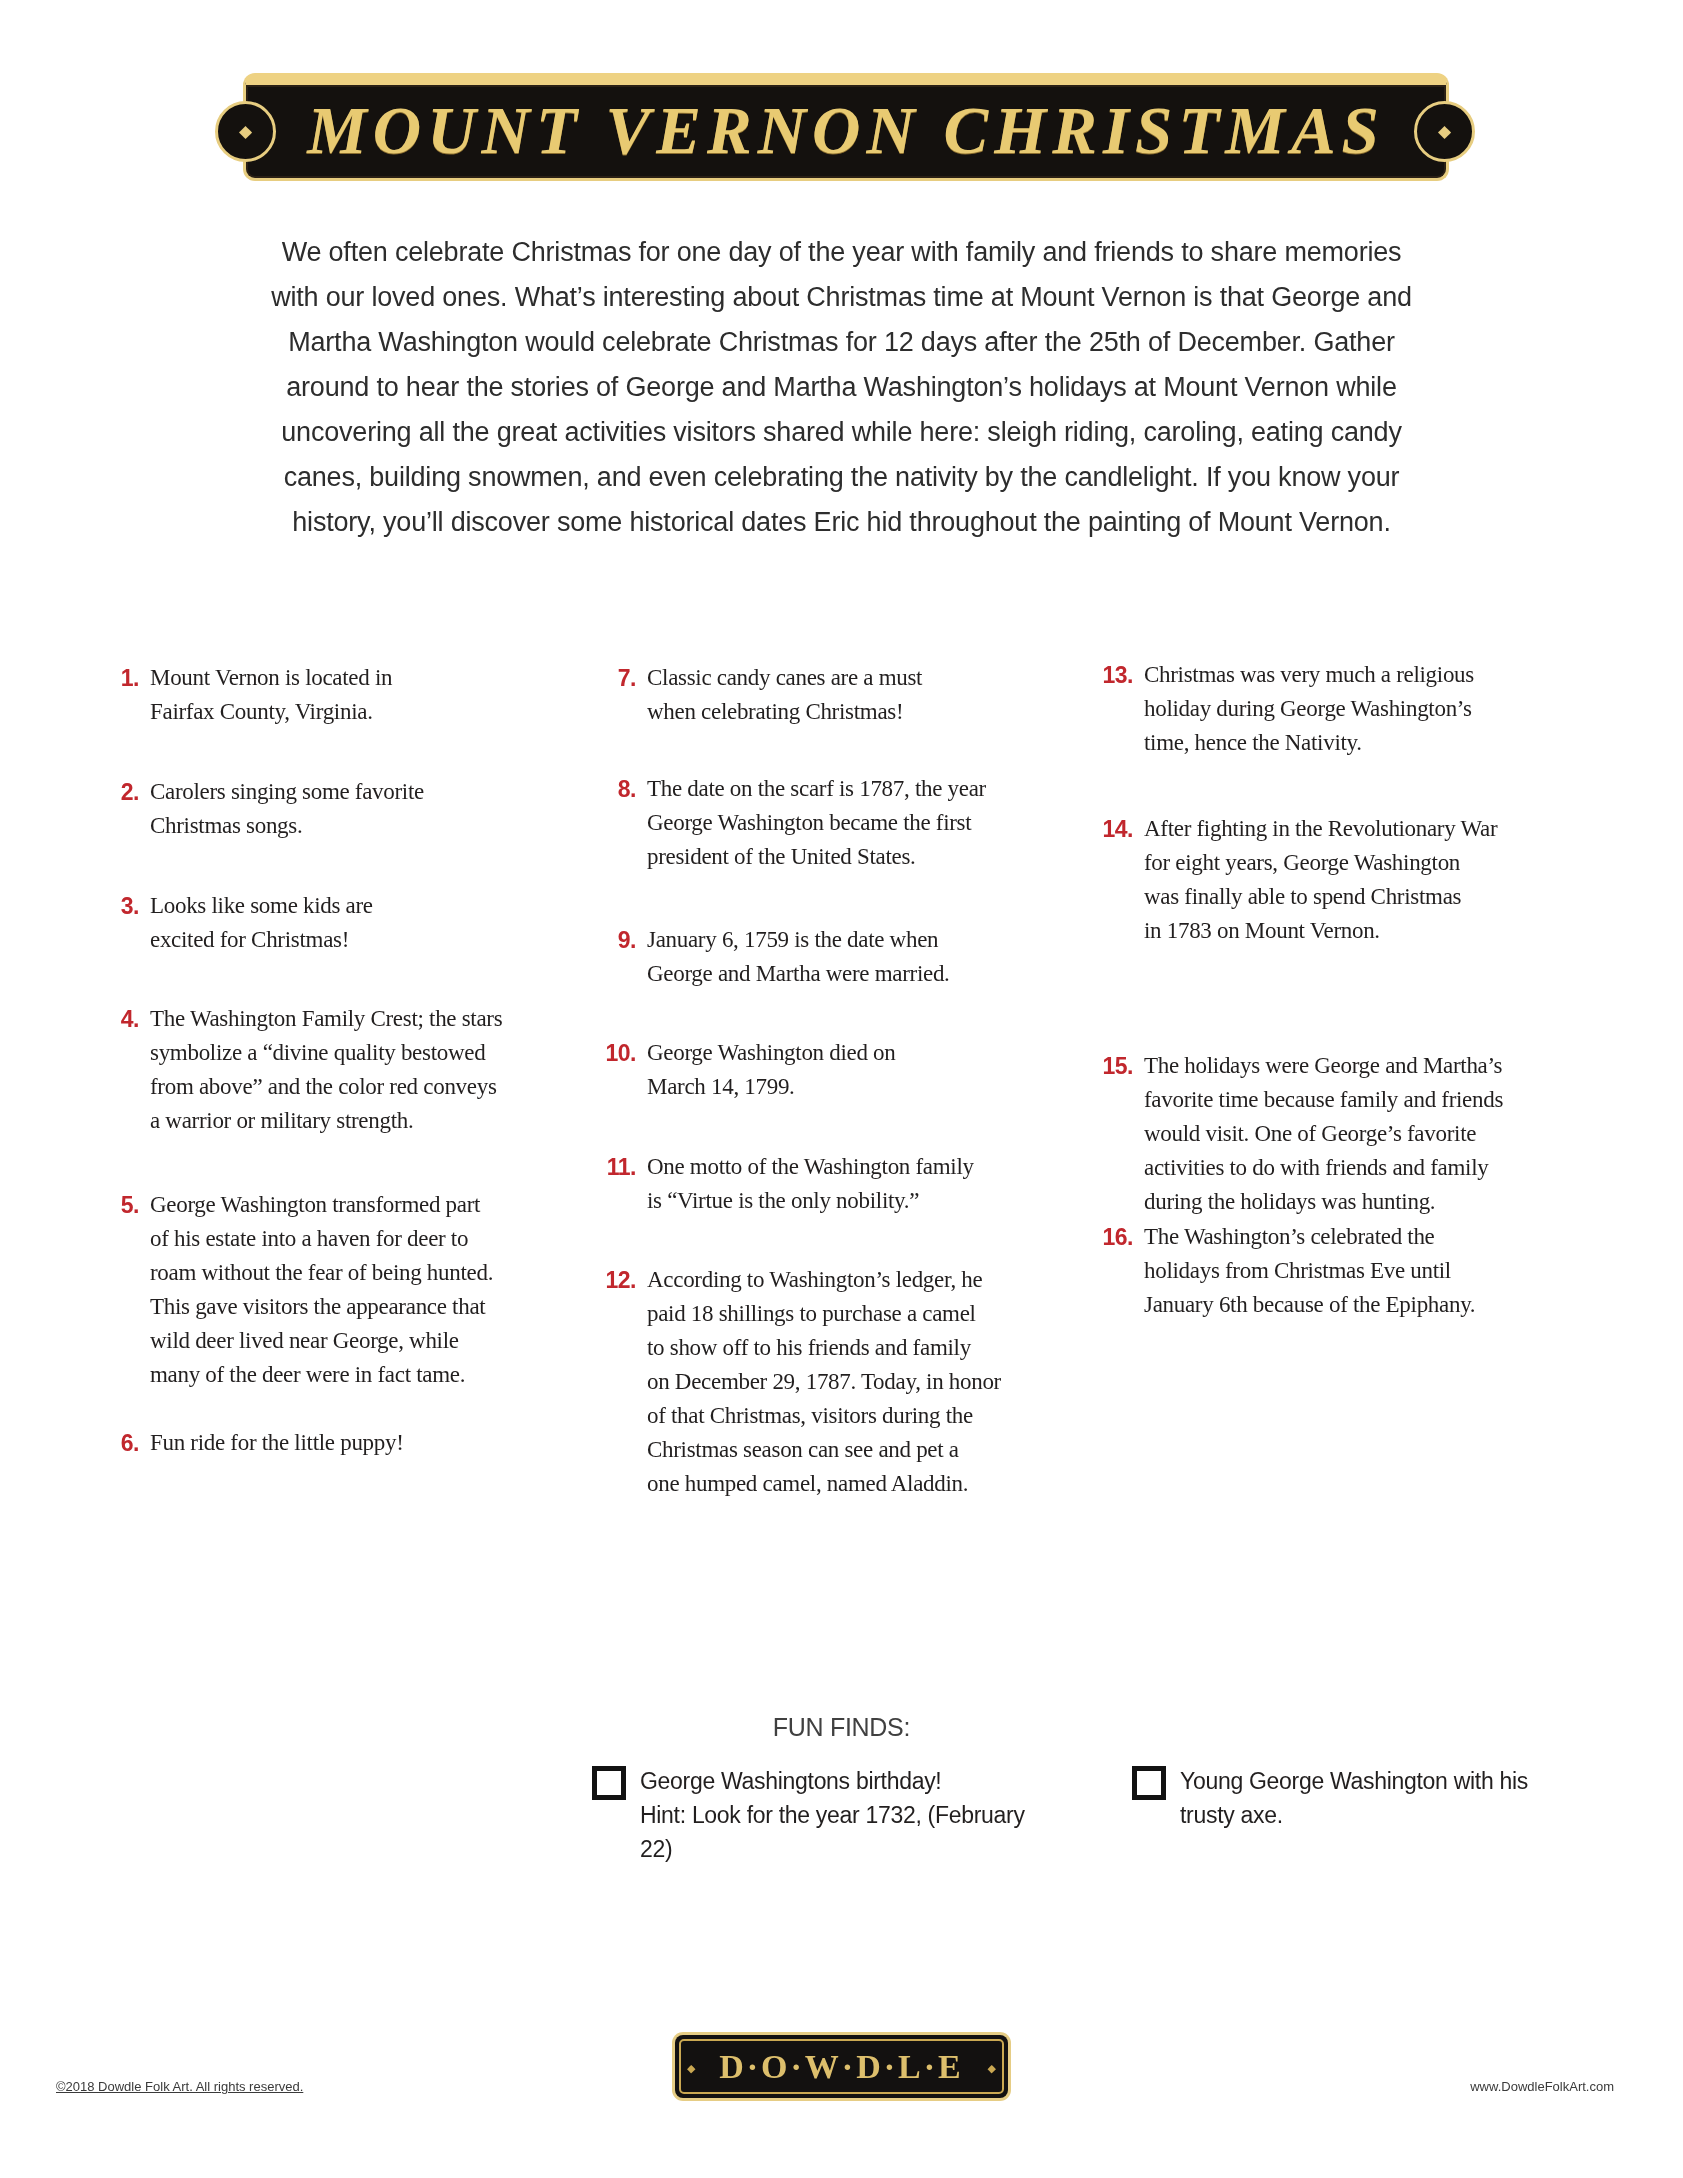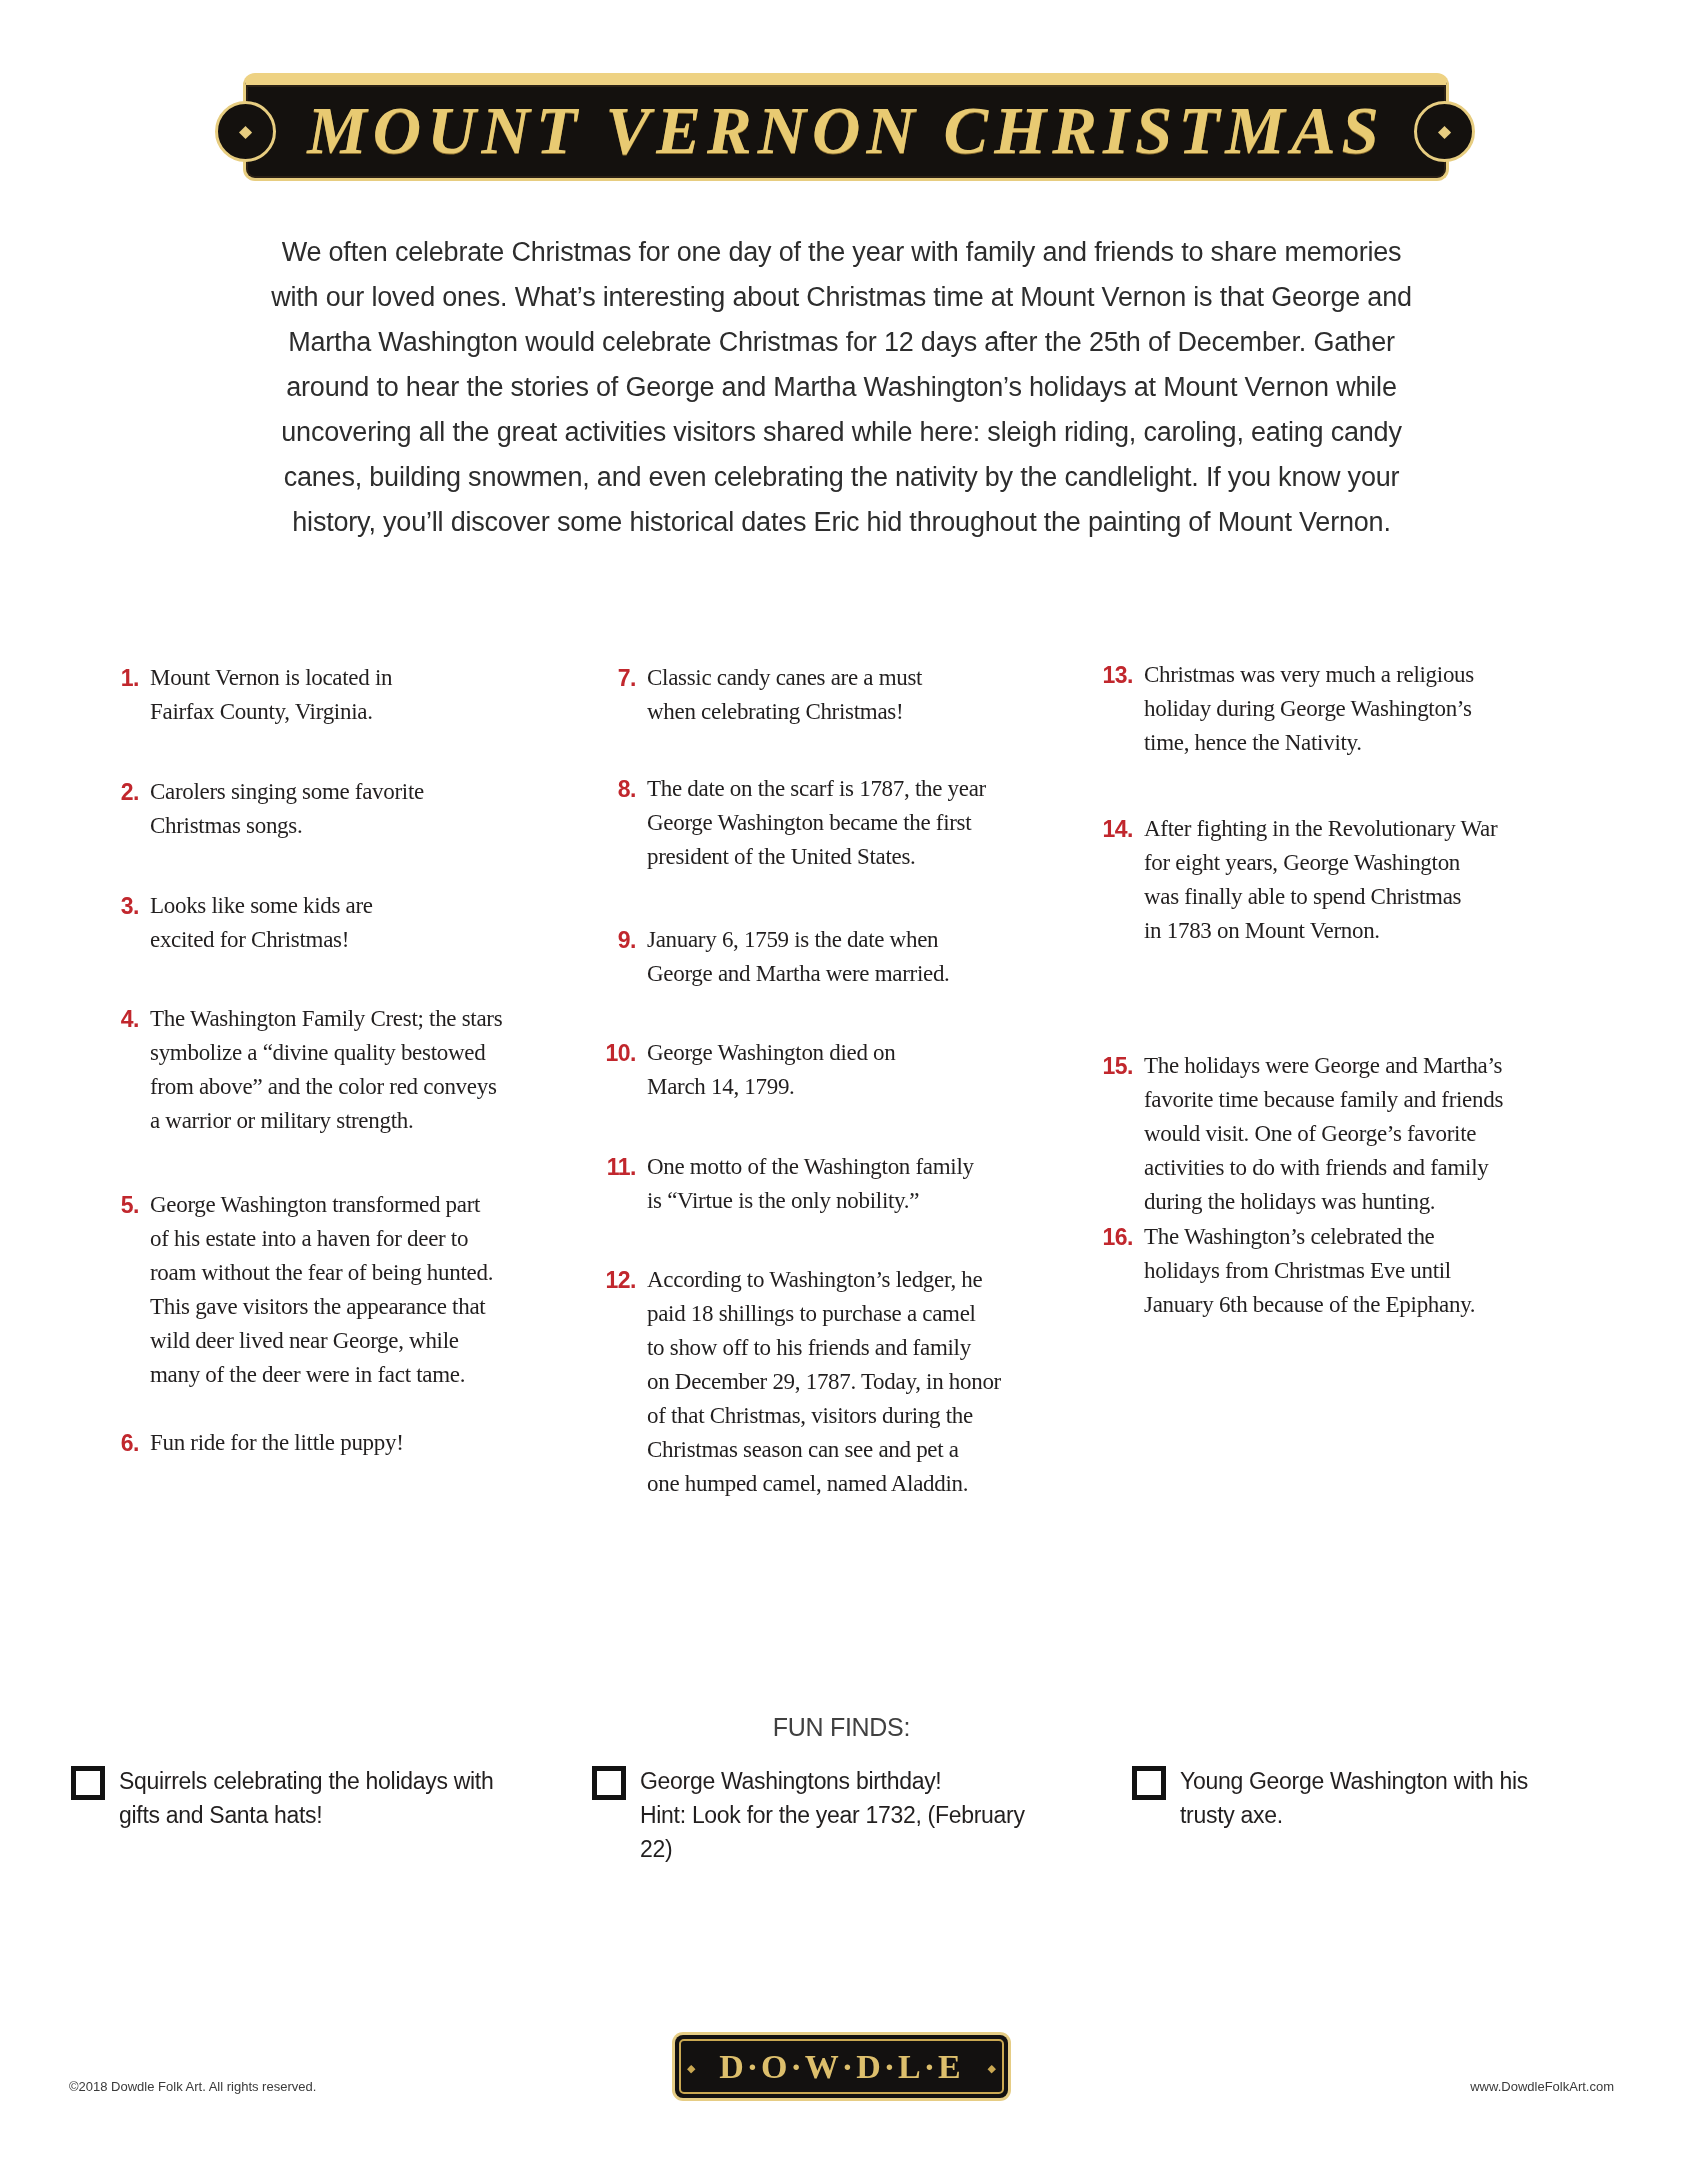--- a/index.html
+++ b/index.html
@@ -78,21 +78,21 @@
     border-radius: 5px; pointer-events: none;
   }
   .logo-text {
     font-family: "Liberation Serif", serif; font-weight: bold;
     font-size: 34px; letter-spacing: 3px; color: #ddbf6c; line-height: 1;
   }
   .logo-orn { position: absolute; color: #caa852; font-size: 11px; top: 27px; }
   .logo-orn.left { left: 12px; }
   .logo-orn.right { right: 12px; }
   .footer-small { position: absolute; top: 2079px; font-size: 13px; color: #3a3a3a; }
-  .footer-copyright { left: 69px; }
+  .footer-copyright { left: 56px; text-decoration: underline; }
   .footer-website { right: 69px; }
 </style>
 </head>
 <body>
 
 <div class="page">
 
   <div class="banner-cap cap-left">
     <span class="orn">◆</span>
   </div>
@@ -207,25 +207,20 @@
   </div>
   <div class="item" style="left:1144px; top:1220px">
     <span class="num">16.</span>
     <div class="txt">The Washington’s celebrated the
 holidays from Christmas Eve until
 January 6th because of the Epiphany.</div>
   </div>
 
   <div class="ff-heading">FUN FINDS:</div>
 
-  <div class="ff-item" style="left:71px">
-    <div class="ff-box"></div>
-    <div class="ff-text">Squirrels celebrating the holidays with
-gifts and Santa hats!</div>
-  </div>
   <div class="ff-item" style="left:592px">
     <div class="ff-box"></div>
     <div class="ff-text">George Washingtons birthday!
 Hint: Look for the year 1732, (February
 22)</div>
   </div>
   <div class="ff-item" style="left:1132px">
     <div class="ff-box"></div>
     <div class="ff-text">Young George Washington with his
 trusty axe.</div>

